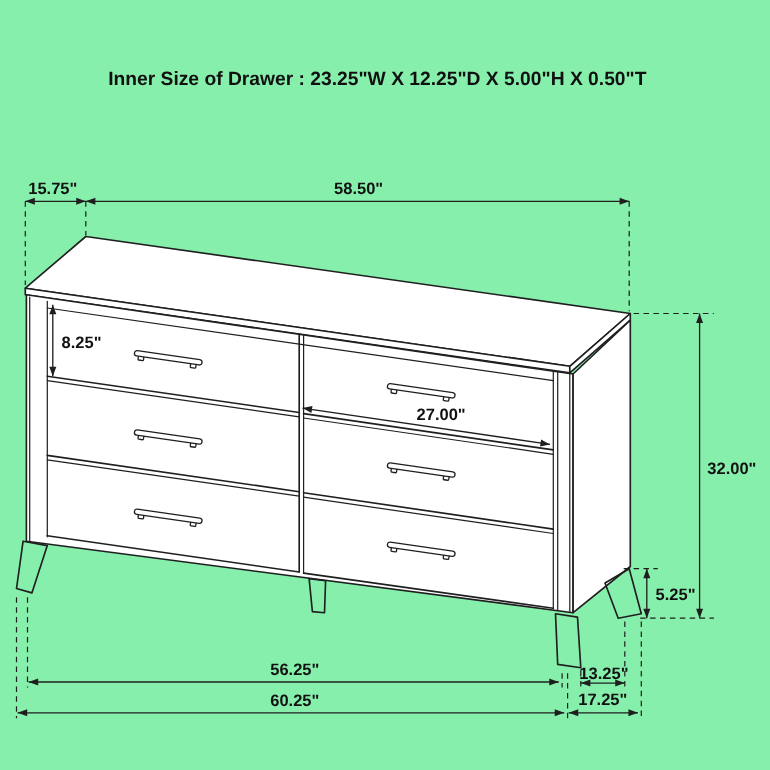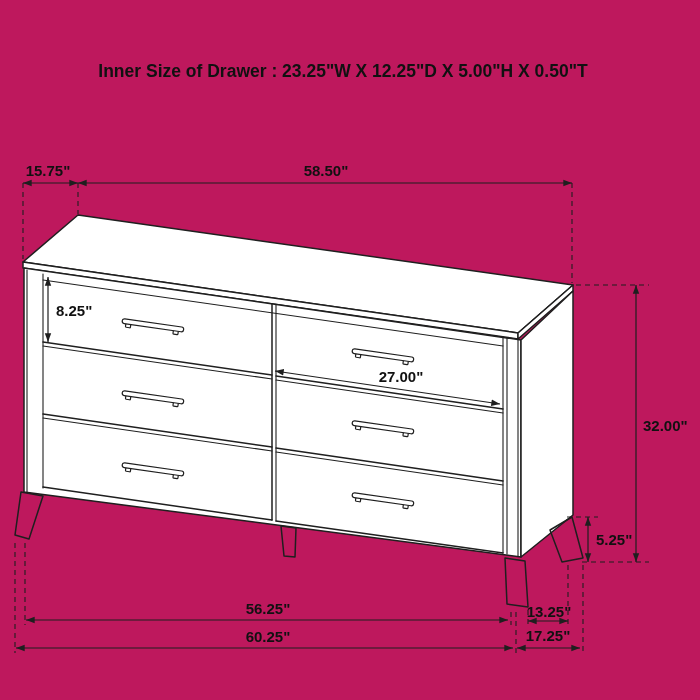--- a/index.html
+++ b/index.html
@@ -1,20 +1,20 @@
 <!DOCTYPE html>
 <html><head>
 <meta charset="utf-8">
 <style>
   html,body{
     margin:0;padding:0;width:700px;height:700px;overflow:hidden;
     background:#ffffff;
     font-family:"Liberation Sans", sans-serif;
   }
-  .stage{position:relative;width:700px;height:700px;background:#be185d;}
+  .stage{position:relative;width:700px;height:700px;background:#86efac;}
   svg{display:block;width:700px;height:700px;}
   
   .draw path,.draw line,.draw rect{fill:none;stroke:#1f1f1f;stroke-width:1.5;stroke-linejoin:round;stroke-linecap:round;}
   .draw .thin{stroke-width:1.1;}
   .draw .solidface{fill:#ffffff;}
   .handle-shape rect{fill:#ffffff;stroke:#1f1f1f;stroke-width:1.2;}
   .leg{fill:#ffffff;stroke:#1f1f1f;stroke-width:1.5;stroke-linejoin:round;}
   
   .dim line{stroke:#1f1f1f;stroke-width:1.2;fill:none;}
   .dim .ext{stroke-dasharray:5 4;stroke-width:1.1;}

